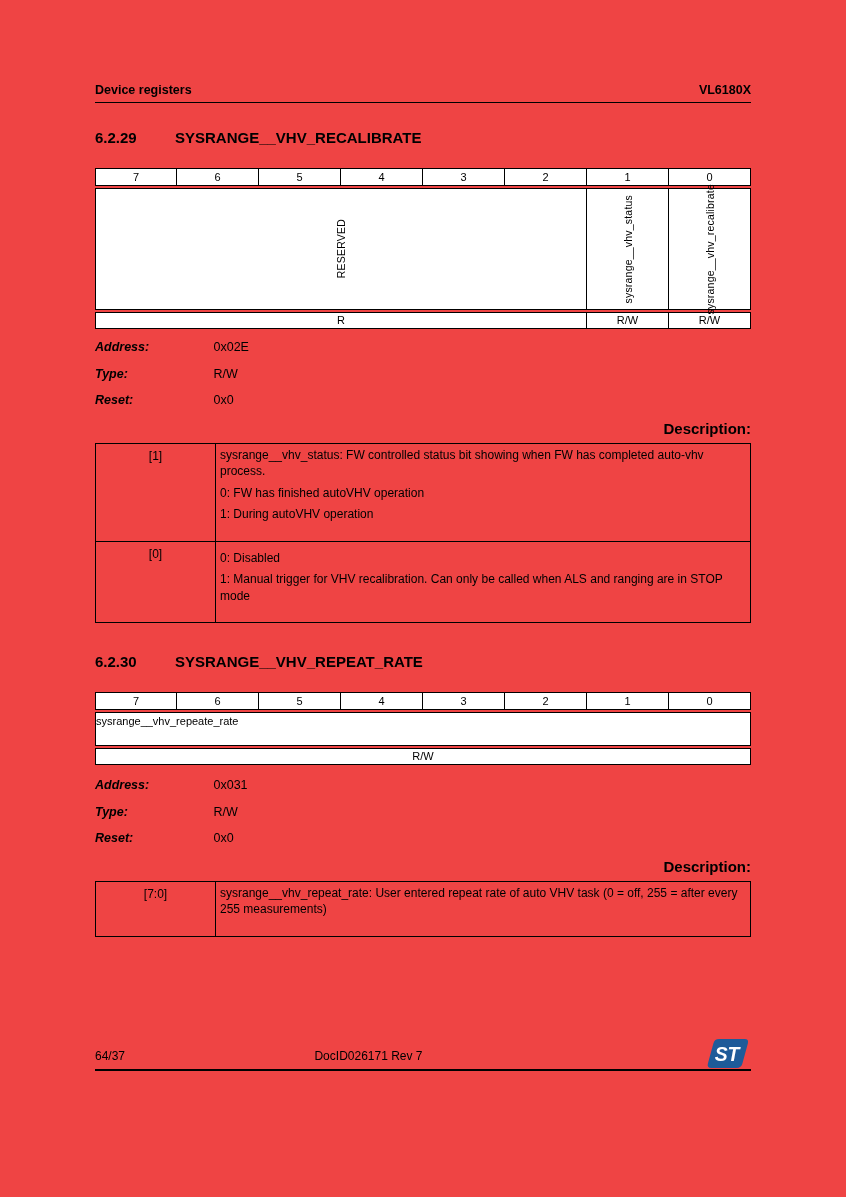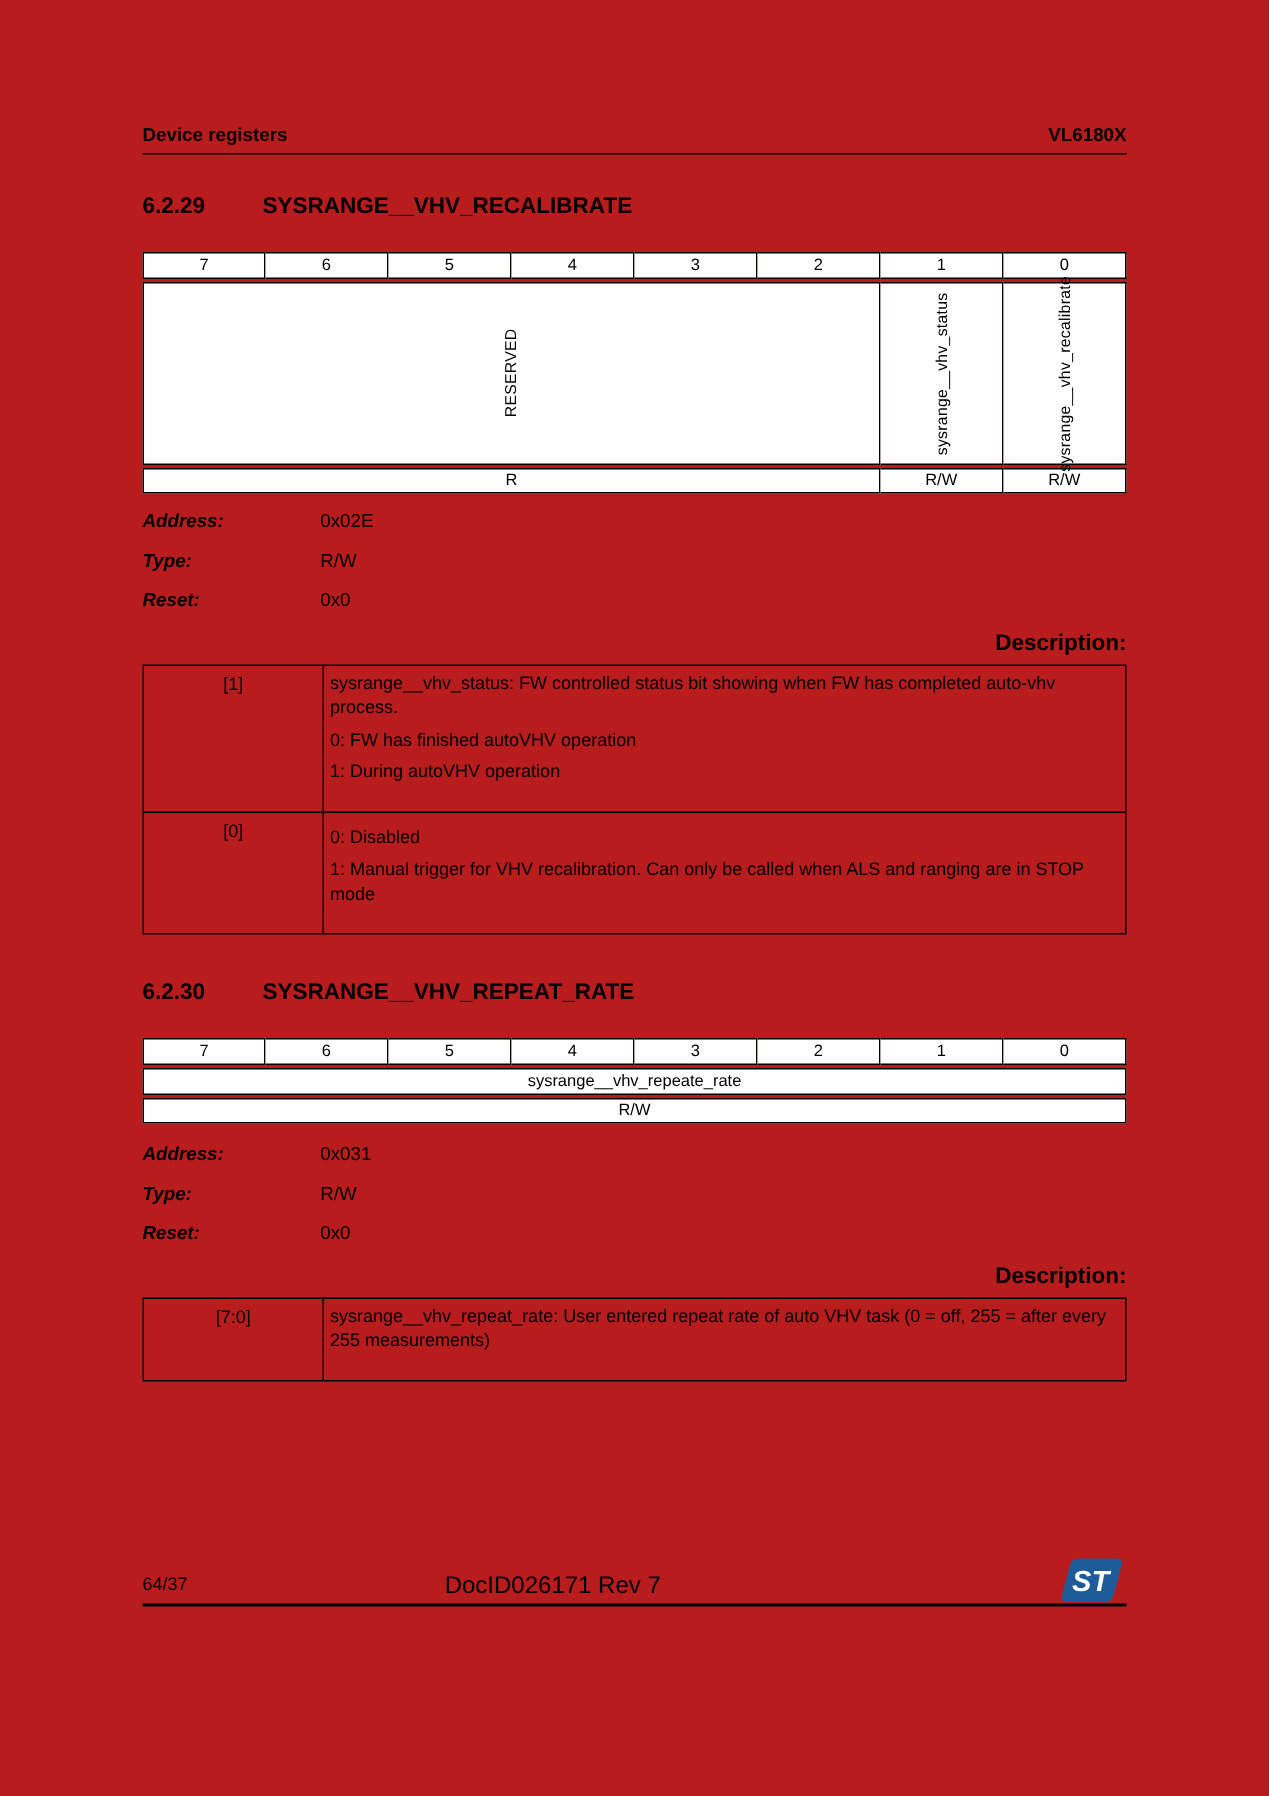--- a/index.html
+++ b/index.html
@@ -1,18 +1,18 @@
 <!DOCTYPE html>
 <html><head>
 <meta charset="utf-8">
 <style>
   * { margin:0; padding:0; box-sizing:border-box; }
   html,body { background:#ffffff; }
   .page {
-    position:relative; width:846px; height:1197px; background:#b91c1c;
+    position:relative; width:846px; height:1197px; background:#ef4444;
     font-family:"Liberation Sans", sans-serif; color:#000; overflow:hidden;
   }
   
   .running-head {
     position:absolute; top:83px; left:95px; width:656px;
     display:flex; justify-content:space-between;
     font-size:12.5px; font-weight:bold;
   }
   .head-rule { position:absolute; top:102px; left:95px; width:656px; border-top:1.5px solid #000; }
 
@@ -28,42 +28,42 @@
   .regrow + .regrow { margin-top:2px; }
   .rcell { border:1px solid #000; background:#fff; }
   .rcell + .rcell { border-left:none; }
   .bitcell { width:82px; height:18px; line-height:16px; text-align:center; font-size:11px; }
   .fieldrow-tall .rcell { height:122px; display:flex; align-items:center; justify-content:center; }
   .span6 { width:492px; }
   .span1 { width:82px; }
   .span8 { width:656px; }
   .vtext { writing-mode:vertical-rl; transform:rotate(180deg); font-size:10.5px; white-space:nowrap; letter-spacing:.2px; }
   .accesscell { height:17px; line-height:15px; text-align:center; font-size:11px; }
-  .fieldcell-h { height:18px; line-height:16px; text-align:center; font-size:11px; }
+  .fieldcell-h { height:34px; line-height:16px; text-align:left; font-size:11px; }
 
   
   .metablock { margin-top:11px; }
   .metarow { font-size:12.5px; margin-bottom:12.5px; }
   .metalabel { display:inline-block; width:115px; font-weight:bold;font-style:italic; }
   .desclabel { font-size:15px; font-weight:bold; margin-bottom:6px;text-align:right; }
 
   
   .dtable { width:656px; border:1px solid #000; font-size:12px; }
   .drow { display:flex; }
   .drow + .drow { border-top:1px solid #000; }
   .dbits { width:120px; flex:none; border-right:1px solid #000; text-align:center; padding-top:5px; }
   .dtext { flex:1; padding:3px 5px 18px 4px; line-height:16.5px; }
   .dtext .opt { margin-top:5px; }
 
   .gap30 { height:30px; }
 
   
   .footer-rule { position:absolute; top:1069px; left:95px; width:656px; border-top:2px solid #000; }
   .footer-page { position:absolute; top:1049px; left:95px; font-size:12px; }
-  .footer-doc { position:absolute; top:1049px; left:0; width:726px; text-align:center; font-size:16px;padding-left:11px; }
+  .footer-doc { position:absolute; top:1049px; left:0; width:726px; text-align:center; font-size:12px;padding-left:11px; }
   .logo { position:absolute; top:1038px; left:705px; width:44px; height:31px; }
 </style>
 </head>
 <body>
 
 <div class="page">
 
   <div class="running-head">
     <span>Device registers</span>
     <span>VL6180X</span>

